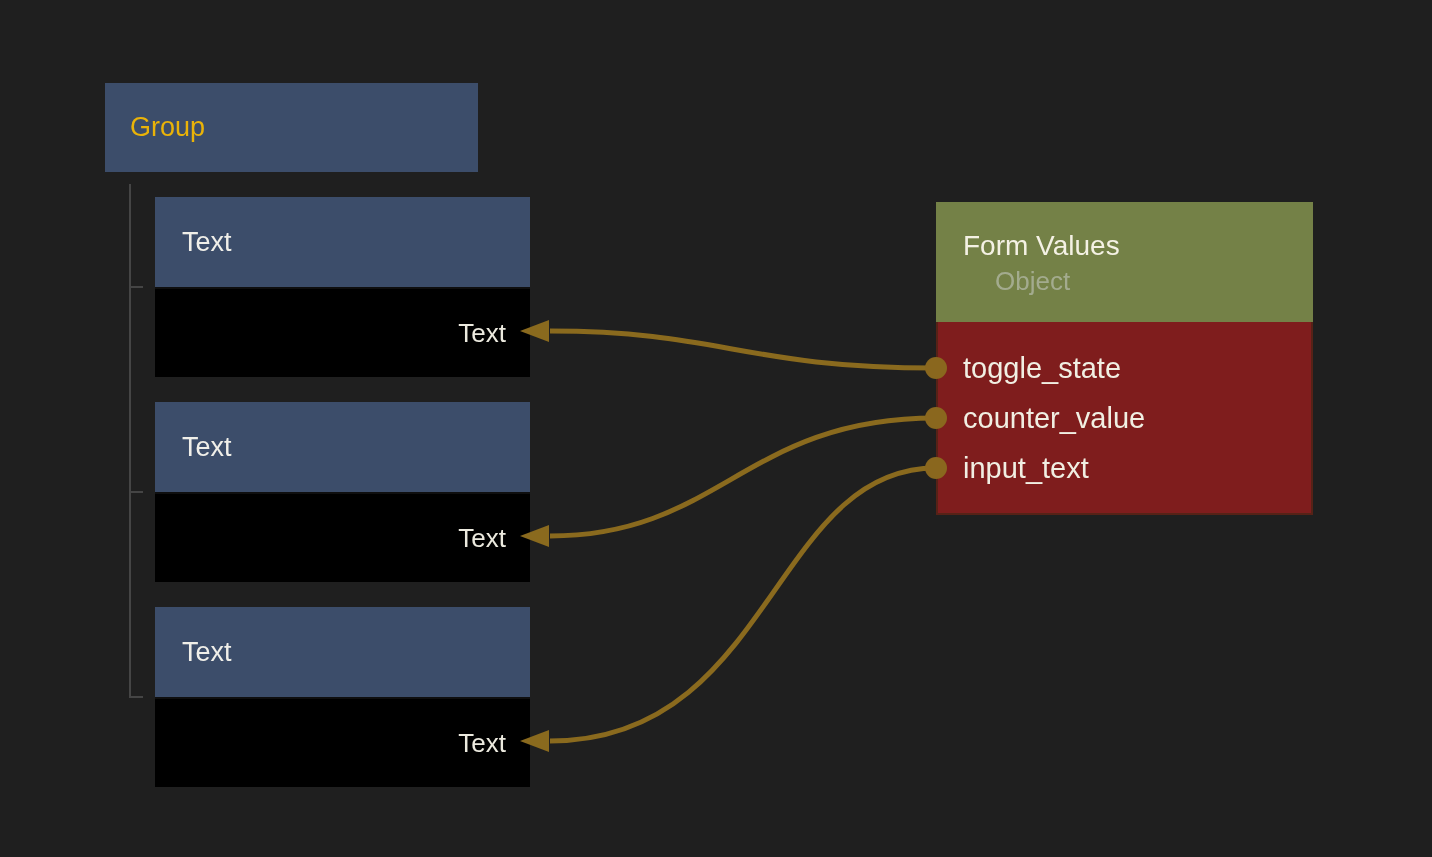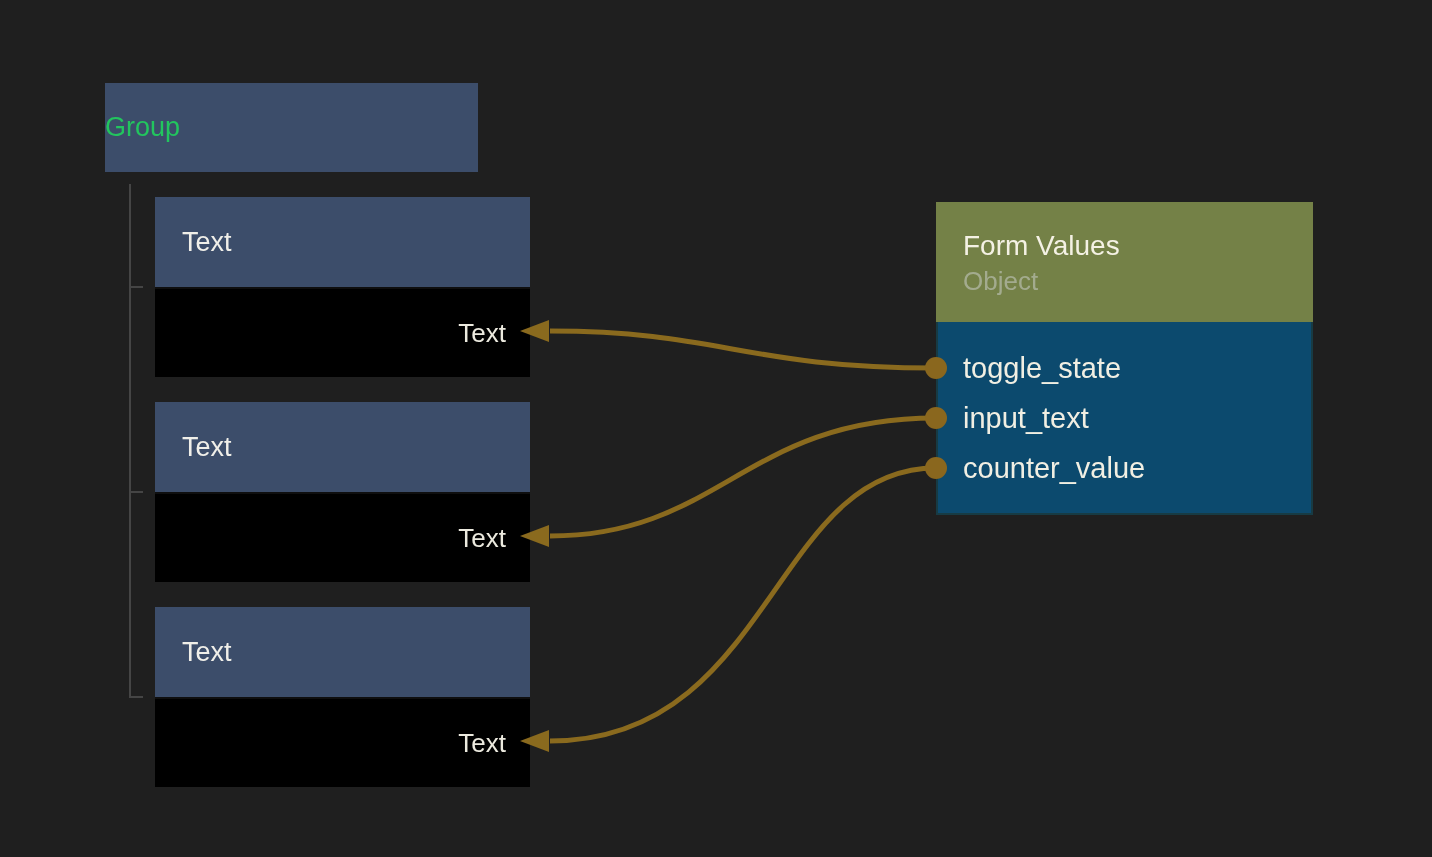--- a/index.html
+++ b/index.html
@@ -18,22 +18,22 @@
   }
   .wires path.wire, .wires circle, .wires polygon{pointer-events:auto;}
   .node{position:absolute;z-index:2;box-sizing:border-box;}
 
   
   .group-node{
     left:105px;top:83px;width:373px;height:89px;
     background:#3c4d6a;
   }
   .group-node .node-title{
-    display:block;line-height:89px;
-    font-size:27px;color:#22c55e;
+    display:block;line-height:89px;padding-left:25px;
+    font-size:27px;color:#eab308;
   }
   .text-node{left:155px;width:375px;height:180px;background:#000000;}
   .text-node.n1{top:197px;}
   .text-node.n2{top:402px;}
   .text-node.n3{top:607px;}
   .text-node .node-header{
     height:90px;background:#3c4d6a;box-sizing:border-box;
   }
   .text-node .node-header .node-title{
     display:block;line-height:90px;padding-left:27px;
@@ -45,32 +45,32 @@
     position:relative;
   }
   .text-node .input-row{
     position:absolute;right:24px;top:0;height:88px;line-height:88px;
     font-size:26px;color:#eceadf;text-align:right;
   }
 
   
   .form-node{
     left:936px;top:202px;width:377px;height:313px;
-    background:#0c4a6e;
+    background:#7f1d1d;
     box-shadow:inset 0 0 0 2px rgba(38,43,18,0.45);
   }
   .form-node .node-header{
     height:120px;background:#748147;box-sizing:border-box;
     padding:26px 0 0 27px;
   }
   .form-node .node-title{
     display:block;font-size:28px;color:#f4f1e4;line-height:36px;
   }
   .form-node .node-subtitle{
-    display:block;font-size:26px;color:#a3ab8e;line-height:34px;
+    display:block;font-size:26px;color:#a3ab8e;line-height:34px;margin-left:32px;
   }
   .form-node .node-body{padding-top:21px;}
   .form-node .field-row{
     height:50px;line-height:50px;padding-left:27px;
     font-size:29px;color:#f1efe3;
   }
 </style>
 </head>
 <body>
 
@@ -107,22 +107,22 @@
     </div>
   </div>
 
   <div class="node form-node">
     <div class="node-header">
       <span class="node-title">Form Values</span>
       <span class="node-subtitle">Object</span>
     </div>
     <div class="node-body">
       <div class="field-row">toggle_state</div>
+      <div class="field-row">counter_value</div>
       <div class="field-row">input_text</div>
-      <div class="field-row">counter_value</div>
     </div>
   </div>
 
   <svg class="wires" viewBox="0 0 1432 857">
 
     <g stroke="#454545" stroke-width="2" fill="none">
       <path d="M130 184 L130 697 L143 697"></path>
       <path d="M130 287 L143 287"></path>
       <path d="M130 492 L143 492"></path>
     </g>

